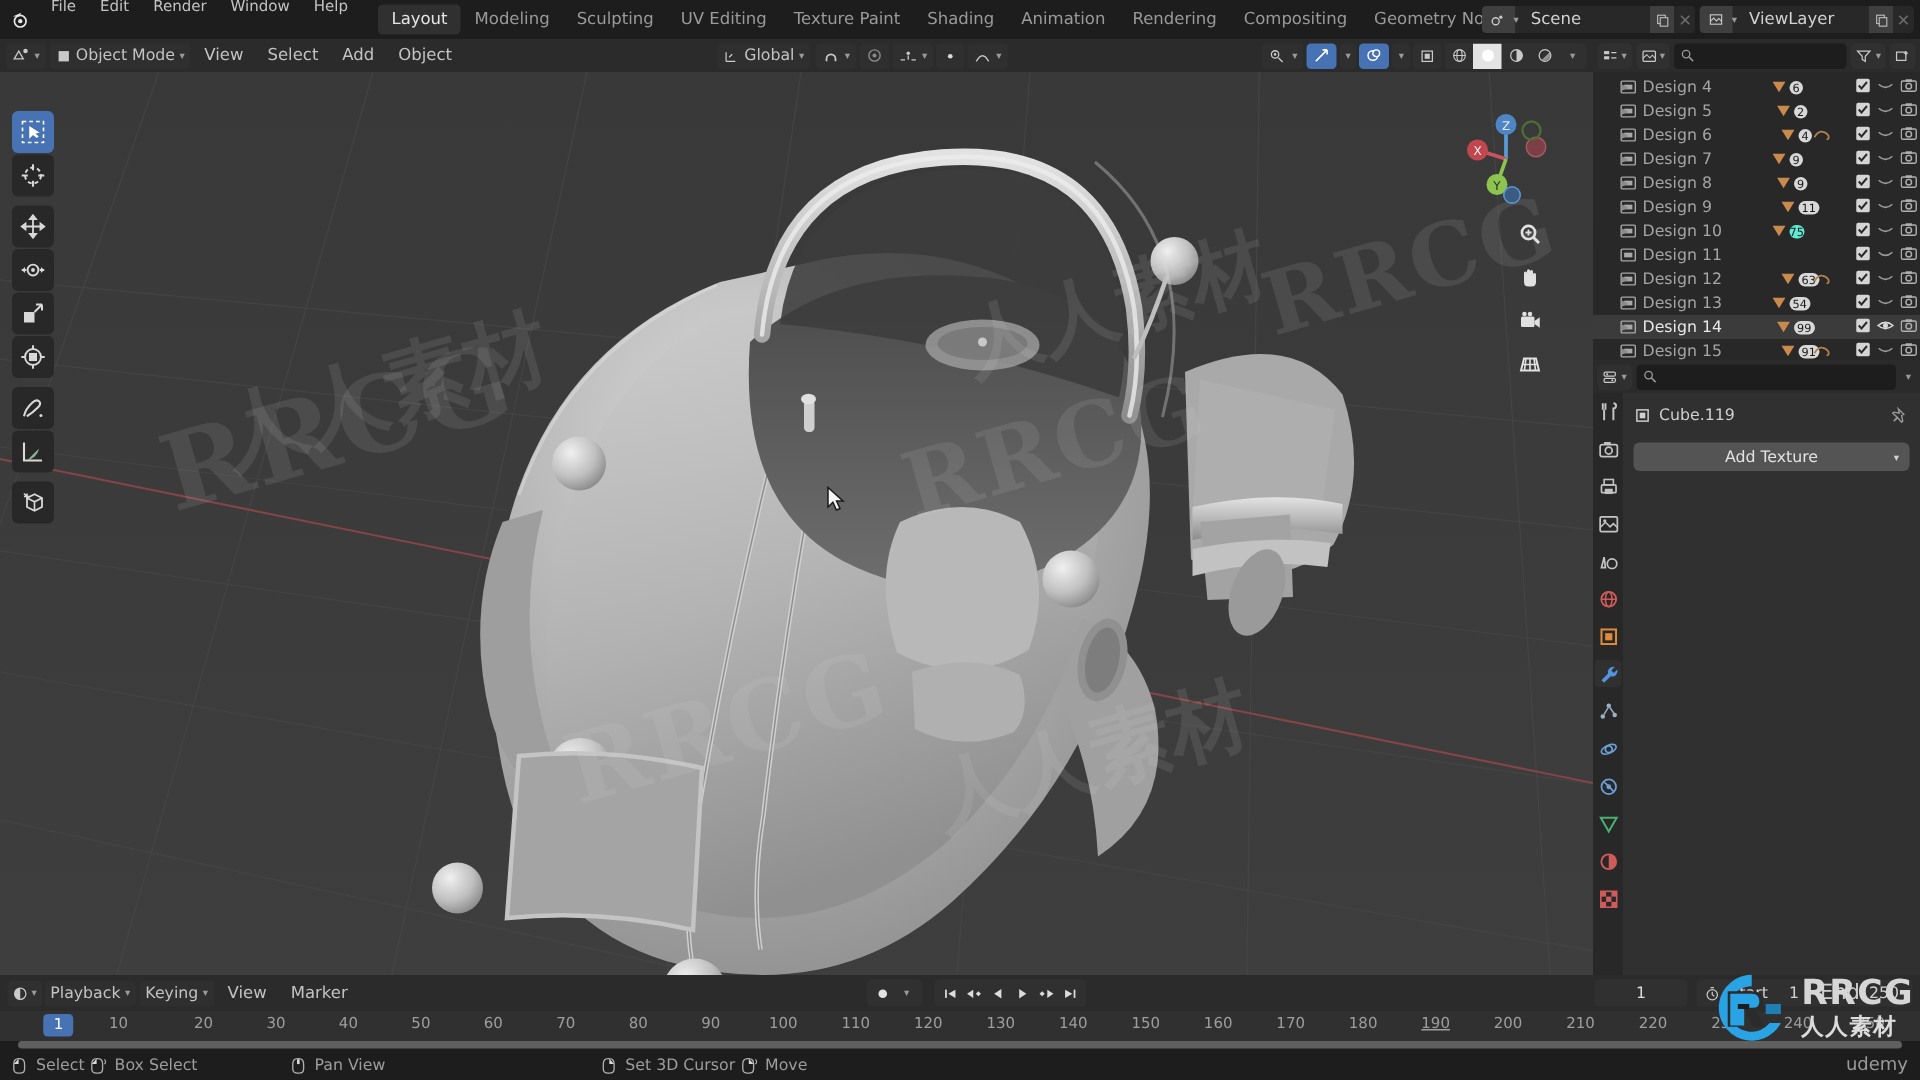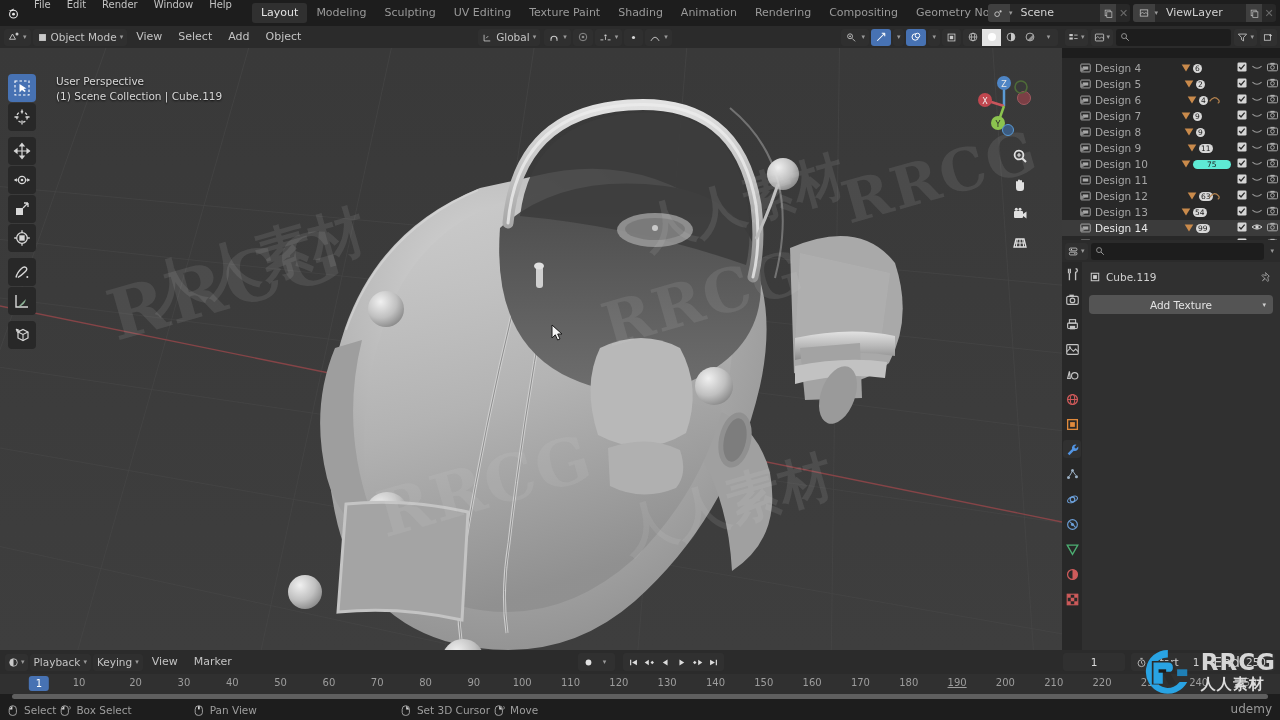--- a/index.html
+++ b/index.html
@@ -67,21 +67,21 @@
   .nav-btn { width:20px; height:20px; display:flex; align-items:center; justify-content:center; }
 
   
   .outliner-hdr { position:absolute; left:1062px; top:26px; width:218px; height:22px;
     background:#2b2b2b; display:flex; align-items:center; gap:3px; padding:0 3px; }
   .ohdr-btn { height:17px; background:#303030; border-radius:3px; display:flex;
     align-items:center; gap:2px; padding:0 3px; }
   .osearch { flex:1; height:17px; background:#1d1d1d; border-radius:3px; display:flex;
     align-items:center; padding:0 4px; gap:3px; }
   .outliner { position:absolute; left:1062px; top:48px; width:218px; height:192px;
-    background:#282828; overflow:hidden; padding-top:2px;margin-top:10px; }
+    background:#282828; overflow:hidden; padding-top:2px; }
   .orow { height:16px; display:flex; align-items:center; padding-left:16px;
     position:relative; font-size:10.5px; color:#a5a5a5; }
   .orow.sel { background:#3b3b3b; color:#e8e8e8; }
   .odisc { position:absolute; left:19px; font-size:6px; color:#8a8a8a; }
   .oicon { width:14px; height:12px; margin-right:3px; display:flex;
     align-items:center; justify-content:center; flex-shrink:0; }
   .oname { white-space:nowrap; }
   .ocount { position:absolute; display:flex; align-items:center; gap:1px; }
   .obadge { font-size:7.5px; color:#1a1a1a; }
   .orights { position:absolute; right:2px; display:flex; align-items:center; gap:4px; }
@@ -474,24 +474,20 @@
     </svg>
 
     <div class="wm wm-rrcg" style="left:105px;top:195px;font-size:70px;transform:rotate(-16deg);">RRCG</div>
     <div class="wm" style="left:145px;top:175px;font-size:56px;transform:rotate(-16deg);">人人素材</div>
     <div class="wm wm-rrcg" style="left:600px;top:215px;font-size:60px;transform:rotate(-16deg);">RRCG</div>
     <div class="wm" style="left:640px;top:120px;font-size:52px;transform:rotate(-16deg);">人人素材</div>
     <div class="wm wm-rrcg" style="left:375px;top:400px;font-size:64px;transform:rotate(-16deg);">RRCG</div>
     <div class="wm" style="left:620px;top:420px;font-size:54px;transform:rotate(-16deg);">人人素材</div>
     <div class="wm wm-rrcg" style="left:840px;top:95px;font-size:58px;transform:rotate(-16deg);">RRCG</div>
 
-    <div class="vp-text">
-      <div>User Perspective</div>
-      <div>(1) Scene Collection | Cube.119</div>
-    </div>
 
     <div class="toolbar" id="toolbar">
         <div class="tool active">
           <svg width="18" height="18" viewBox="0 0 18 18">
             <rect x="2" y="2" width="14" height="14" fill="none" stroke="#fff" stroke-width="1.1" stroke-dasharray="2.5 2"></rect>
             <path d="M6.5 5 L6.5 13.5 L9 11 L11.5 13 L12.8 12 L10.6 10 L13.5 9.5 Z" fill="#fff"></path>
           </svg>
         </div>
         <div class="tool">
           <svg width="18" height="18" viewBox="0 0 18 18">
@@ -821,21 +817,21 @@
           <svg width="11" height="10" viewBox="0 0 14 12">
             <rect x="1" y="1" width="12" height="10" rx="1" fill="none" stroke="#a8a8a8" stroke-width="1.2"></rect>
             <rect x="3.5" y="4" width="7" height="4" fill="#a8a8a8"></rect>
           </svg>
         </span>
         <span class="oname">Design 10</span>
         <span class="ocount" style="left:118px;">
           <svg width="12" height="12" viewBox="0 0 14 14">
             <path d="M2 3 L12 3 L7 11 Z" fill="#c98a4b"></path>
           </svg>
-          <span class="obadge" style="background:#5eead4;border-radius:6px;padding:0 14px;">75</span>
+          <span class="obadge" style="background:#5eead4;border-radius:6px;padding:0 0;">75</span>
         </span>
         <span class="orights">
           <span><svg width="10" height="10" viewBox="0 0 12 12">
               <rect x="0.6" y="0.6" width="10.8" height="10.8" rx="1.5" fill="#d5d5d5"></rect>
               <path d="M2.6 6 L4.8 8.4 L9.2 3.2" fill="none" stroke="#2b2b2b" stroke-width="1.6"></path>
             </svg></span>
           <span><svg width="12" height="10" viewBox="0 0 14 12">
               <path d="M1.5 5 q5.5 5 11 0" fill="none" stroke="#9a9a9a" stroke-width="1.3"></path>
             </svg></span>
           <span><svg width="11" height="10" viewBox="0 0 13 11">

